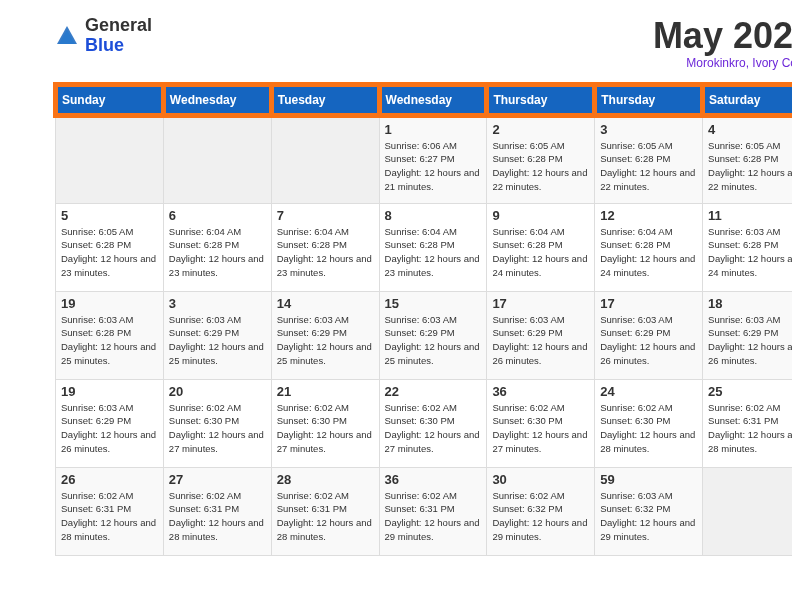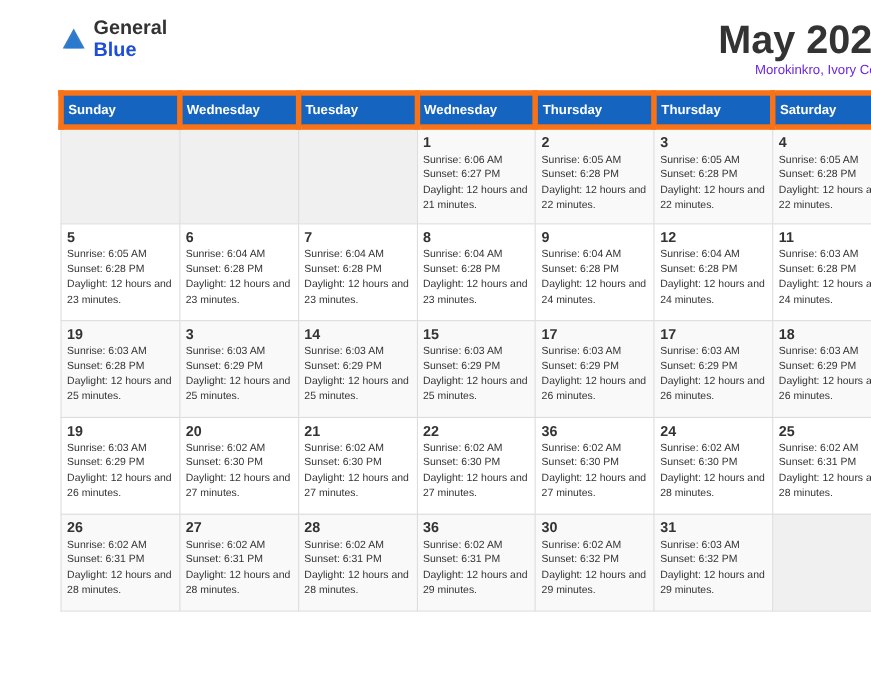--- a/index.html
+++ b/index.html
@@ -262,20 +262,20 @@
           </td>
           <td>
             <span class="day-num">36</span>
             <div class="day-info">Sunrise: 6:02 AM<br>Sunset: 6:31 PM<br>Daylight: 12 hours and 29 minutes.</div>
           </td>
           <td>
             <span class="day-num">30</span>
             <div class="day-info">Sunrise: 6:02 AM<br>Sunset: 6:32 PM<br>Daylight: 12 hours and 29 minutes.</div>
           </td>
           <td>
-            <span class="day-num">31</span>
+            <span class="day-num">59</span>
             <div class="day-info">Sunrise: 6:03 AM<br>Sunset: 6:32 PM<br>Daylight: 12 hours and 29 minutes.</div>
           </td>
           <td class="empty-cell"></td>
         </tr>
       </tbody>
   </table>
 </div>
 
 </body></html>

